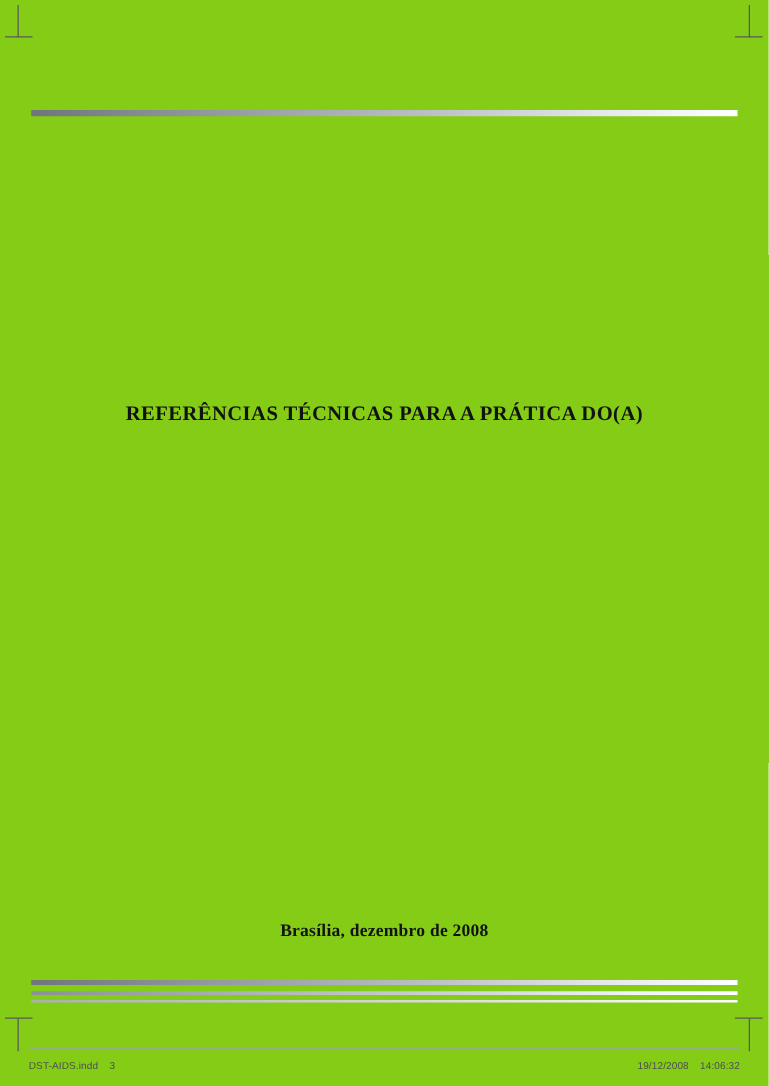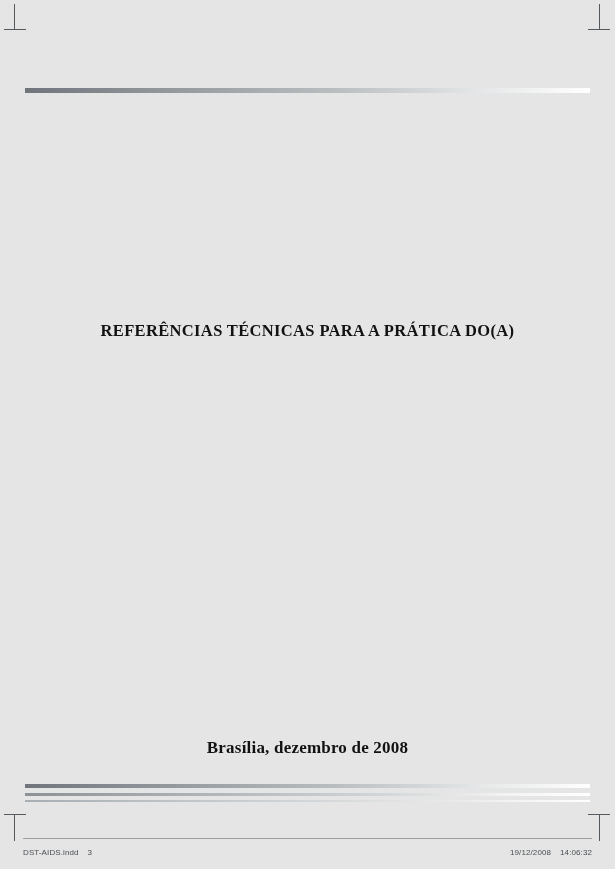--- a/index.html
+++ b/index.html
@@ -9,21 +9,21 @@
   }
   body {
     font-family: "Liberation Serif", serif;
     color: #1a1a1a;
   }
   .page {
     position: relative;
     width: 615px;
     height: 869px;
     margin: 0 auto;
-    background: #e5e5e5;
+    background: #84cc16;
     overflow: hidden;
   }
 
   
   .crop {
     position: absolute;
     background: #555a5e;
   }
   .crop-v { width: 1px; height: 26px; }
   .crop-h { height: 1px; width: 22px; }
@@ -72,21 +72,21 @@
 
   
   .imprint {
     position: absolute;
     left: 0;
     top: 738px;
     width: 615px;
     text-align: center;
     font-family: "Liberation Serif", serif;
     font-weight: bold;
-    font-size: 17px;
+    font-size: 14px;
     letter-spacing: 0.2px;
     color: #121212;
   }
 
   
   .footer-rule {
     position: absolute;
     left: 23px;
     top: 838px;
     width: 569px;

